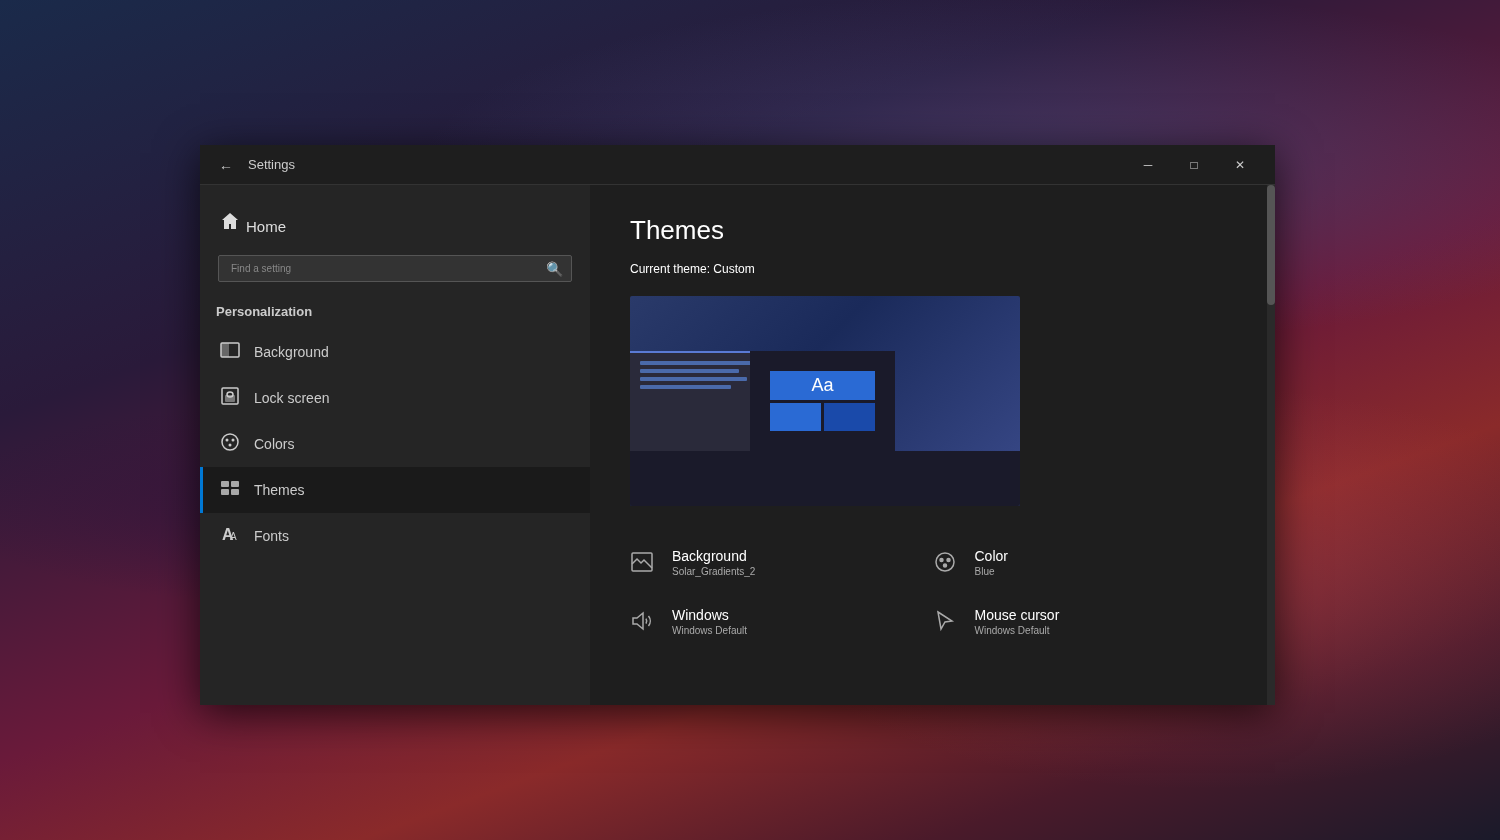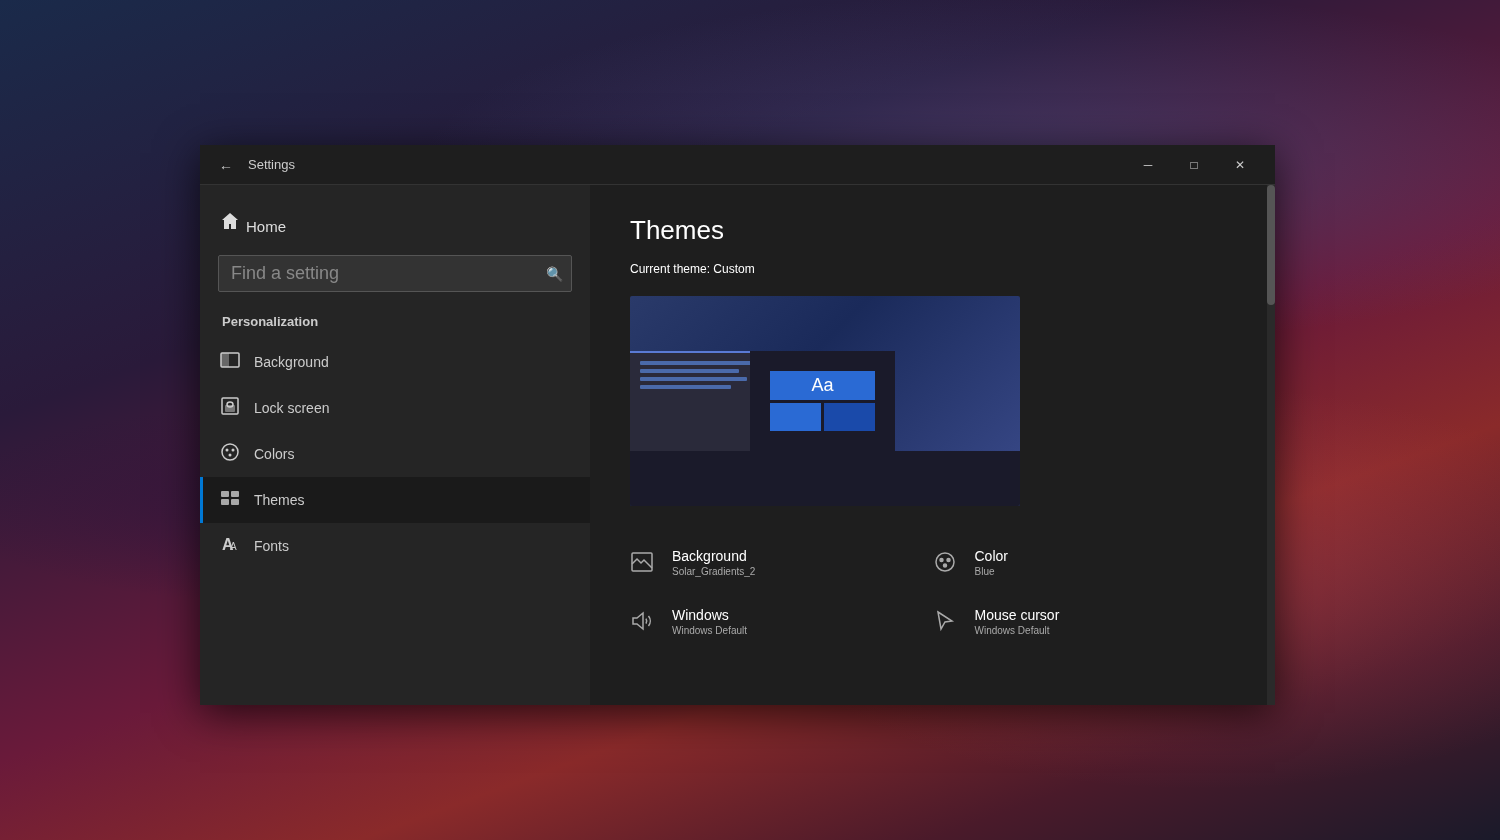--- a/index.html
+++ b/index.html
@@ -113,41 +113,41 @@
       margin: 10px 18px 16px;
       position: relative;
     }
 
     .sidebar-search input {
       width: 100%;
       background: #333;
       border: 1px solid #555;
       color: #ccc;
       padding: 7px 57px 7px 12px;
-      font-size: 18px;
+      font-size: 10px;
       outline: none;
       border-radius: 2px;
     }
     .sidebar-search input::placeholder { color: #888; }
 
     .search-icon-btn {
       position: absolute;
       right: 8px;
       top: 50%;
       transform: translateY(-50%);
       color: #aaa;
       font-size: 14px;
       cursor: pointer;
     }
 
     .sidebar-section-label {
       color: #ccc;
       font-size: 13px;
       font-weight: 600;
-      padding: 6px 22px 10px;
+      padding: 6px 16px 10px;
     }
 
     .sidebar-item {
       display: flex;
       align-items: center;
       padding: 11px 20px;
       cursor: pointer;
       color: #ccc;
       font-size: 14px;
       gap: 14px;

